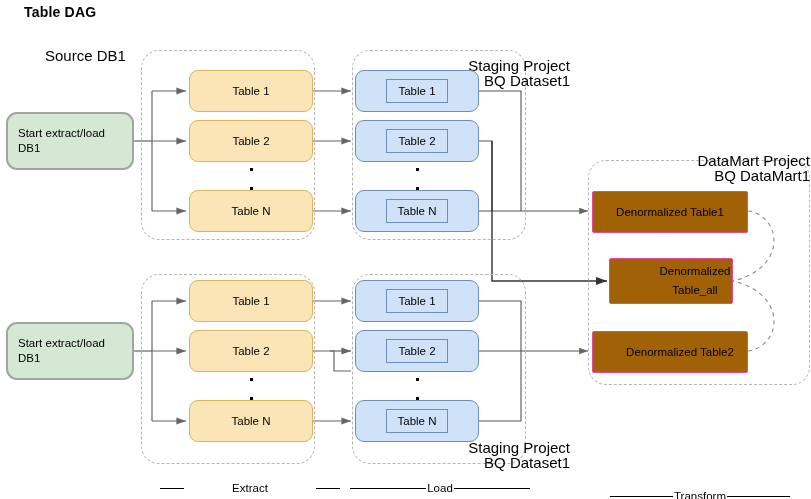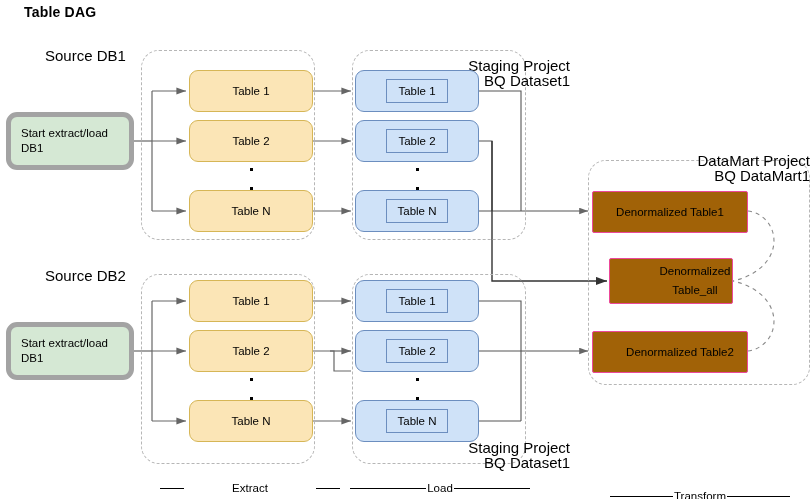--- a/index.html
+++ b/index.html
@@ -69,21 +69,21 @@
     align-items: center;
     justify-content: center;
     font-size: 11.5px;
     color: #000000;
     text-align: center;
     line-height: 15px;
   }
 
   .node-start {
     background: #d5e8d4;
-    border: 5px solid #a3a3a3;
+    border: 2px solid #a3a3a3;
     border-radius: 11px;
     justify-content: flex-start;
     text-align: left;
     padding: 0 10px;
     white-space: pre-line;
   }
 
   .node-extract {
     background: #fbe5b6;
     border: 1px solid #d6b656;
@@ -218,21 +218,20 @@
   <div class="layer-nodes">
 
     <div class="group-box" style="left:141px; top:50px; width:174px; height:190px;"></div>
     <div class="group-label" style="left:45px; top:48px; width:110px;">Source DB1</div>
 
     <div class="group-box" style="left:352px; top:50px; width:174px; height:190px;"></div>
     <div class="group-label align-right" style="left:420px; top:58px; width:150px;">Staging Project</div>
     <div class="group-label align-right" style="left:420px; top:73px; width:150px;">BQ Dataset1</div>
 
     <div class="group-box" style="left:141px; top:274px; width:174px; height:190px;"></div>
-    <div class="group-label" style="left:45px; top:268px; width:110px;">Source DB2</div>
 
     <div class="group-box" style="left:352px; top:274px; width:174px; height:190px;"></div>
     <div class="group-label align-right" style="left:420px; top:440px; width:150px;">Staging Project</div>
     <div class="group-label align-right" style="left:420px; top:455px; width:150px;">BQ Dataset1</div>
 
     <div class="group-box" style="left:588px; top:160px; width:222px; height:225px;"></div>
     <div class="group-label align-right" style="left:660px; top:153px; width:150px;">DataMart Project</div>
     <div class="group-label align-right" style="left:660px; top:168px; width:150px;">BQ DataMart1</div>
 
     <div class="node node-start" style="left:6px; top:112px; width:128px; height:58px;">Start extract/load

